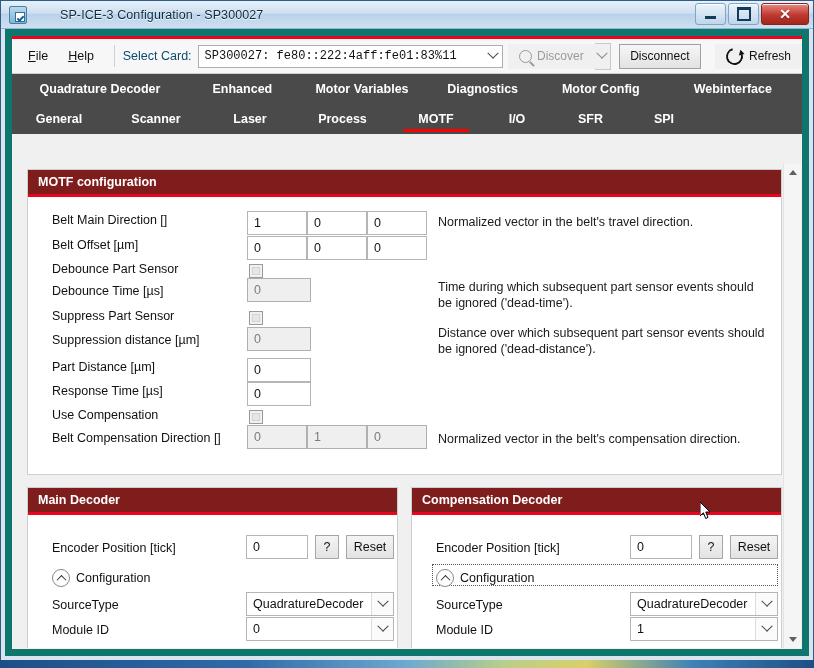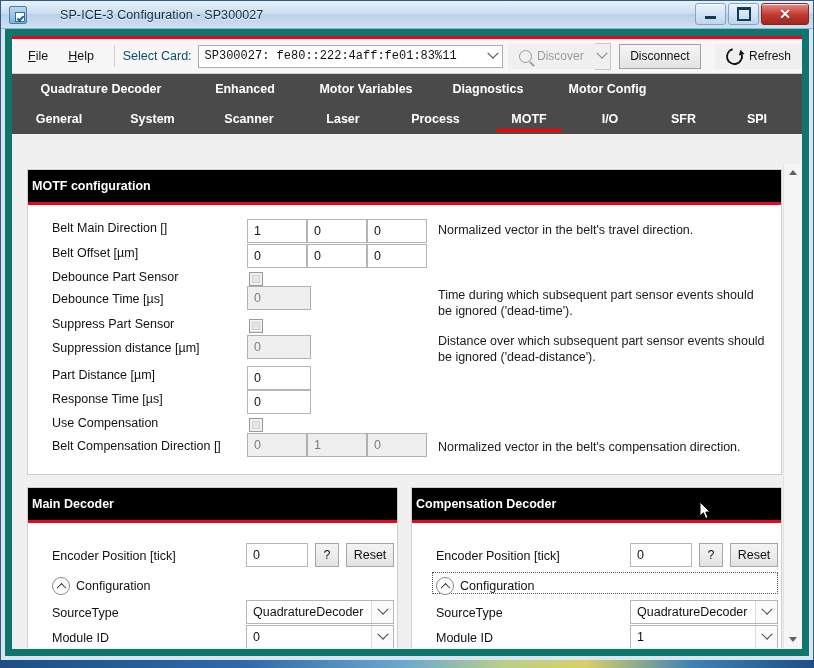--- a/index.html
+++ b/index.html
@@ -158,23 +158,23 @@
   .tri-up{border-left:4px solid transparent;border-right:4px solid transparent;border-bottom:5px solid #606060;}
   .tri-down{border-left:4px solid transparent;border-right:4px solid transparent;border-top:5px solid #606060;}
 
   .inner{position:absolute;left:0;top:0;right:17px;bottom:0;}
 
   
   .group{
     position:absolute;background:#fff;border:1px solid #cfcfcf;box-sizing:border-box;
   }
   .group-head{
-    height:32px;background:#000000;color:#fff;
+    height:24px;background:#7f1d1d;color:#fff;
     font-size:12.5px;font-weight:bold;
-    display:flex;align-items:center;padding-left:4px;
+    display:flex;align-items:center;padding-left:10px;
     box-sizing:border-box;
   }
   .group-body{position:relative;}
 
   .row-label{
     position:absolute;font-size:12.5px;color:#111;white-space:nowrap;
   }
   .fld{
     position:absolute;box-sizing:border-box;height:24px;
     border:1px solid #b5b5b5;background:#fff;color:#111;
@@ -305,27 +305,27 @@
           </div>
           <div class="tab" style="width: 132px;">
             <span>Motor Variables</span>
           </div>
           <div class="tab" style="width: 112px;">
             <span>Diagnostics</span>
           </div>
           <div class="tab" style="width: 127px;">
             <span>Motor Config</span>
           </div>
+          <div class="tab" style="width: 140px;">
+            <span>Webinterface</span>
+          </div>
         </div>
       <div class="tabrow" id="tabrow2">
           <div class="tab" style="width: 94px;">
             <span>General</span>
-          </div>
-          <div class="tab" style="width: 93px;">
-            <span>System</span>
           </div>
           <div class="tab" style="width: 100px;">
             <span>Scanner</span>
           </div>
           <div class="tab" style="width: 88px;">
             <span>Laser</span>
           </div>
           <div class="tab" style="width: 97px;">
             <span>Process</span>
           </div>

